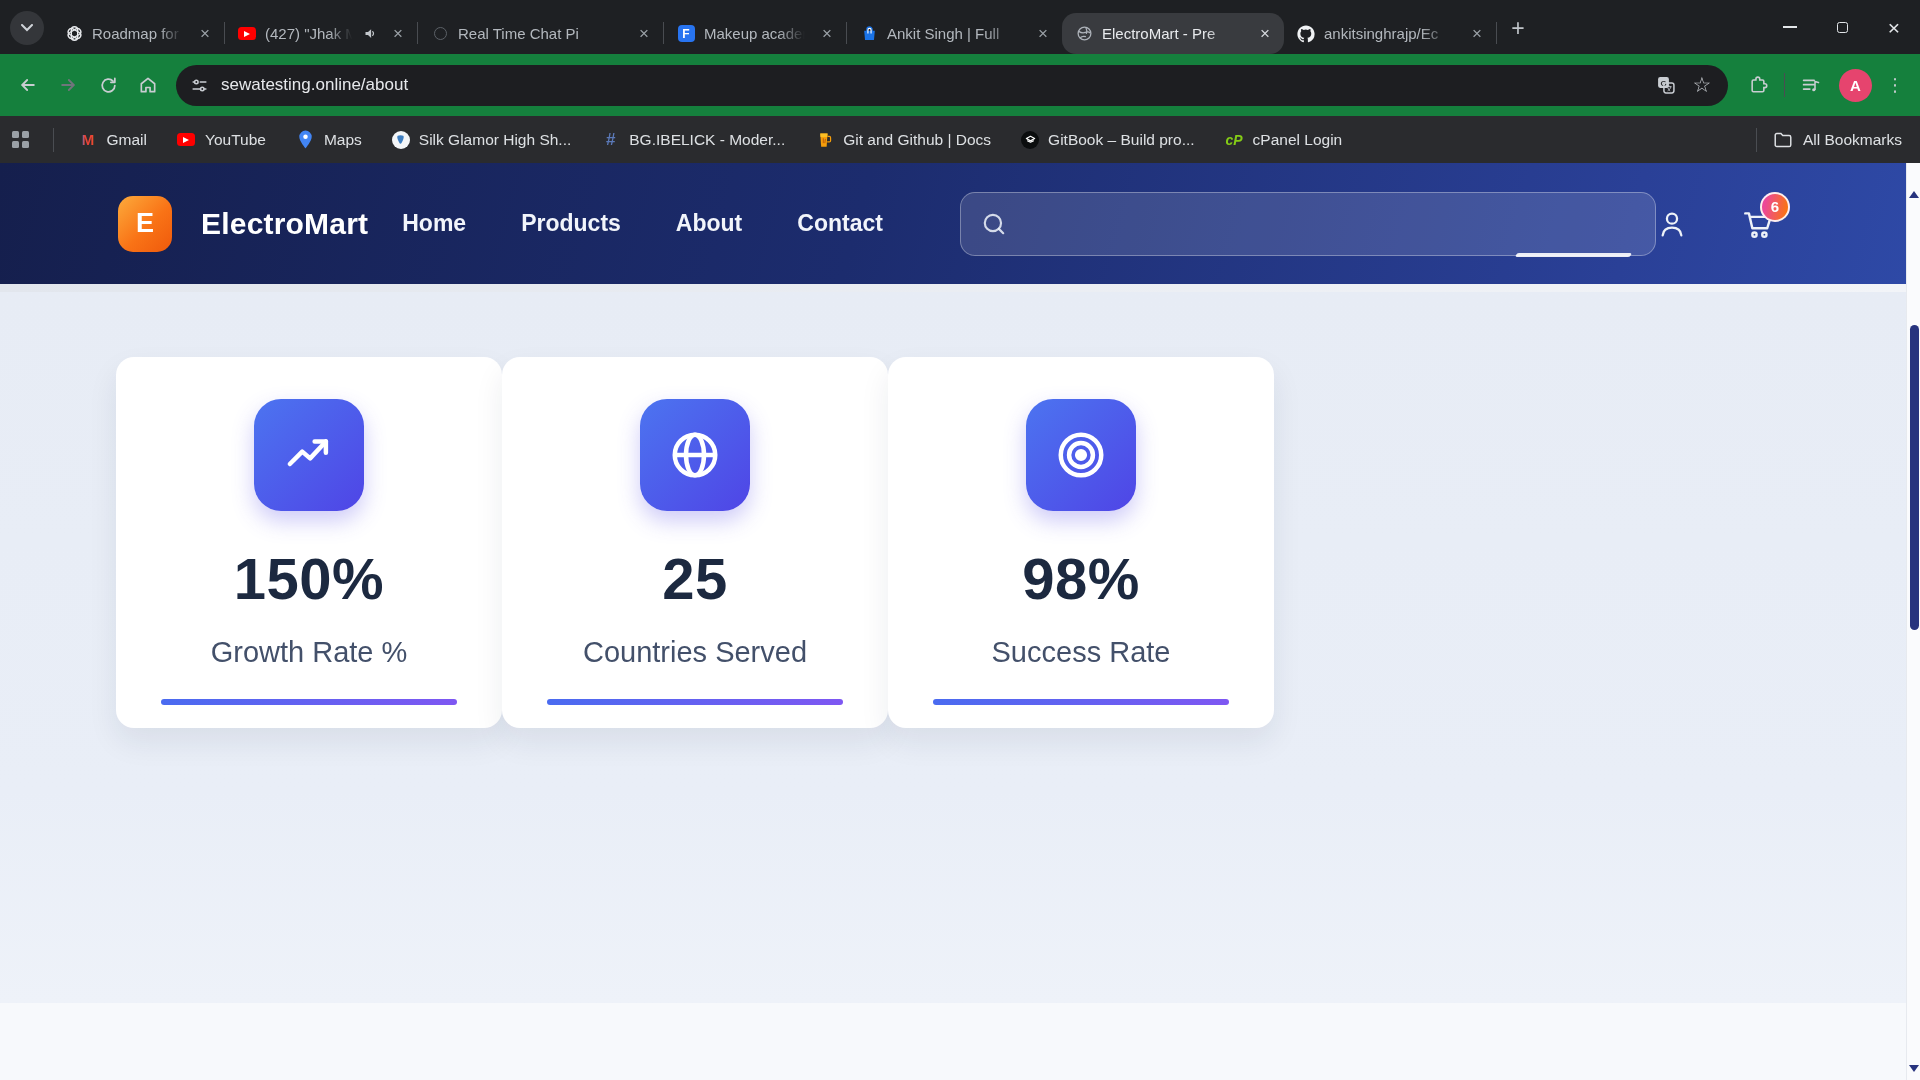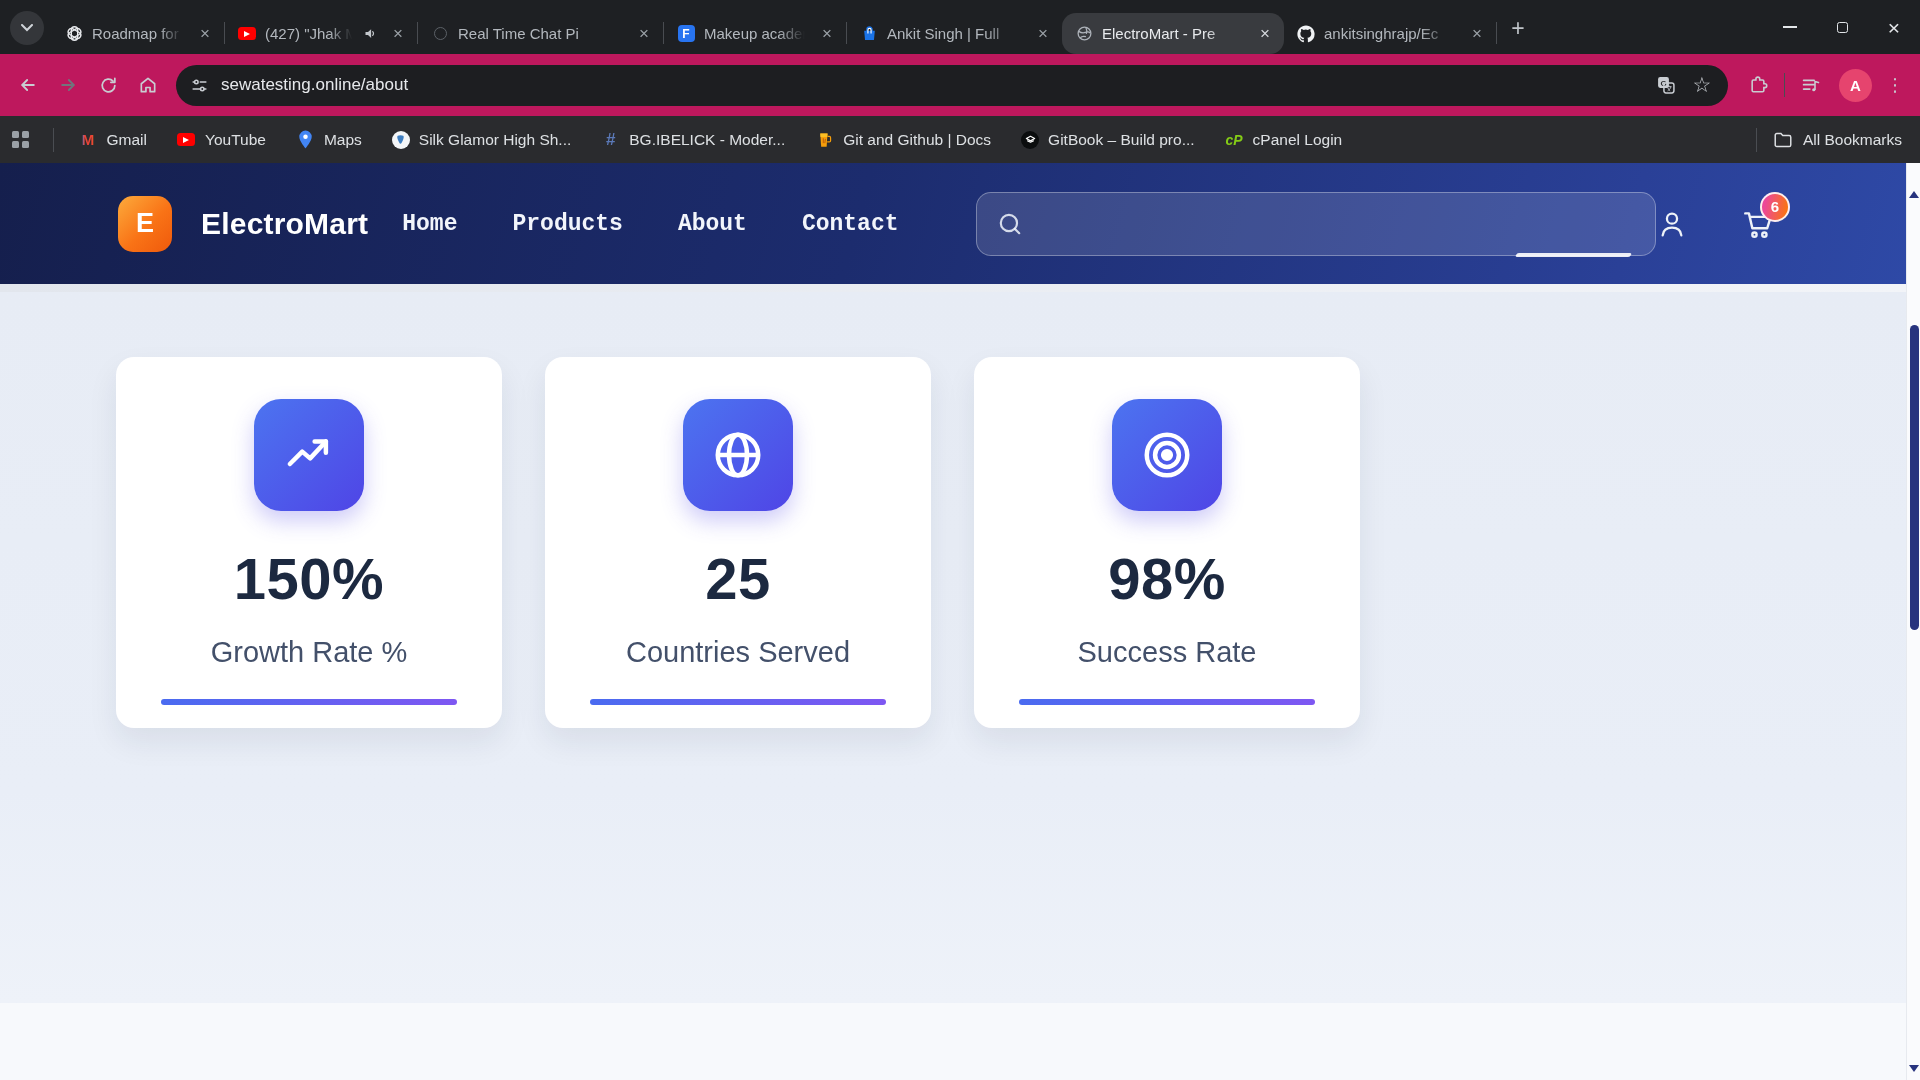--- a/index.html
+++ b/index.html
@@ -32,21 +32,21 @@
   .fav-generic { width:13px; height:13px; border:1.5px solid #5c6167; border-radius:50%; }
   .newtab { width:30px; height:30px; margin:0 0 11px 6px; color:#c0c4c9; font-size:23px;
             display:flex; align-items:center; justify-content:center; flex:none; }
   .wincontrols { margin-left:auto; display:flex; height:54px; }
   .winbtn { width:52px; height:54px; display:flex; align-items:center; justify-content:center; color:#e3e6e9; }
   .ic-min { width:14px; height:2px; background:#e3e6e9; }
   .ic-restore { width:11px; height:11px; border:1.6px solid #e3e6e9; border-radius:2.5px; }
   .ic-x { font-size:21px; line-height:1; }
 
   
-  .toolbar { position:absolute; top:54px; left:0; width:1920px; height:62px; background:#be185d;
+  .toolbar { position:absolute; top:54px; left:0; width:1920px; height:62px; background:#15803d;
              display:flex; align-items:center; padding:0 10px 0 8px; }
   .navbtn { width:40px; height:40px; display:flex; align-items:center; justify-content:center;
             color:#c9cdd2; flex:none; }
   .navbtn.dim { color:#70757c; }
   .urlpill { flex:1; height:41px; background:#1d1e21; border-radius:21px; margin:0 10px 0 8px;
              display:flex; align-items:center; padding:0 8px 0 14px; min-width:0; }
   .url-text { color:#e6e8eb; font-size:17px; margin-left:12px; white-space:nowrap; }
   .pill-ic { width:36px; height:36px; display:flex; align-items:center; justify-content:center; color:#c9cdd2; flex:none; }
   .star { font-size:21px; }
   .tb-sep { width:1px; height:24px; background:#4a4d52; margin:0 6px; flex:none; }
@@ -73,41 +73,41 @@
   
   .site { position:absolute; top:163px; left:0; width:1906px; height:917px; background:#e8edf6; }
 
   .sitenav { position:absolute; top:0; left:0; width:1906px; height:121px;
              background:linear-gradient(105deg,#151f4d 0%,#1c2c6e 45%,#2a4097 85%,#2e49a6 100%);
              display:flex; align-items:center; padding-left:118px; }
   .logo { width:54px; height:56px; border-radius:15px; background:linear-gradient(135deg,#fcab3c 0%,#f97316 55%,#ef5a0c 100%);
           color:#fff; font-size:27px; font-weight:800; display:flex; align-items:center; justify-content:center; flex:none; }
   .brand { color:#fff; font-size:30px; font-weight:800; margin-left:29px; letter-spacing:.2px; }
   .sitelinks { display:flex; gap:55px; margin-left:34px; }
-  .sitelink { color:#f2f5fb; font-size:23px; font-weight:600;font-family:Liberation Mono, monospace; }
+  .sitelink { color:#f2f5fb; font-size:23px; font-weight:600; }
   .searchwrap { position:relative; width:700px; height:64px; margin-left:77px; border-radius:15px;
                 background:rgba(255,255,255,.13); border:1.5px solid rgba(255,255,255,.32);
                 display:flex; align-items:center; padding:0 20px; gap:15px; }
   .searchwrap input { background:transparent; border:none; outline:none; color:#eef2fa; font-size:23px; width:100%;
                       font-family:"Liberation Sans", sans-serif; }
   .searchwrap input::placeholder { color:rgba(230,237,249,.85); }
   .search-shine { position:absolute; right:24px; bottom:-2px; width:115px; height:4px; border-radius:4px;
                   background:rgba(255,255,255,.9); transform:skewX(-25deg); }
   .navicons { margin-left:auto; margin-right:130px; display:flex; align-items:center; gap:52px; }
   .cartwrap { position:relative; }
   .badge { position:absolute; top:-15px; right:-14px; width:30px; height:30px; border-radius:50%;
            background:linear-gradient(100deg,#ec4899 15%,#f97316 90%); border:2.5px solid rgba(255,255,255,.9);
            color:#fff; font-size:15px; font-weight:bold; display:flex; align-items:center; justify-content:center; }
 
   .hero-strip { position:absolute; top:121px; left:0; width:1906px; height:8px;
                 background:linear-gradient(90deg,#e2e6ed,#f2f4f8); }
 
   .stats-section { position:absolute; top:129px; left:0; width:1906px; height:711px;
                    background:linear-gradient(180deg,#e7ecf5 0%,#e9eef7 70%,#eef2f9 100%); }
-  .cards { display:flex; gap:43px; padding:65px 0 0 116px; }
+  .cards { display:flex; padding:65px 0 0 116px; }
   .card { width:386px; height:371px; background:#fff; border-radius:18px;
           box-shadow:0 14px 30px rgba(30,41,59,.08); display:flex; flex-direction:column; align-items:center; }
   .iconbox { width:110px; height:112px; margin-top:42px; border-radius:27px;
              background:linear-gradient(135deg,#4c74f0 0%,#4f45e6 100%);
              box-shadow:0 10px 22px rgba(79,70,229,.28);
              display:flex; align-items:center; justify-content:center; color:#fff; }
   .stat-value { margin-top:34px; font-size:58px; font-weight:800; color:#1c2940; letter-spacing:.5px; }
   .stat-label { margin-top:24px; font-size:29px; color:#43506a; }
   .stat-bar { margin-top:30px; width:296px; height:6px; border-radius:3px;
               background:linear-gradient(90deg,#4a6bf0,#7e57f2); }

